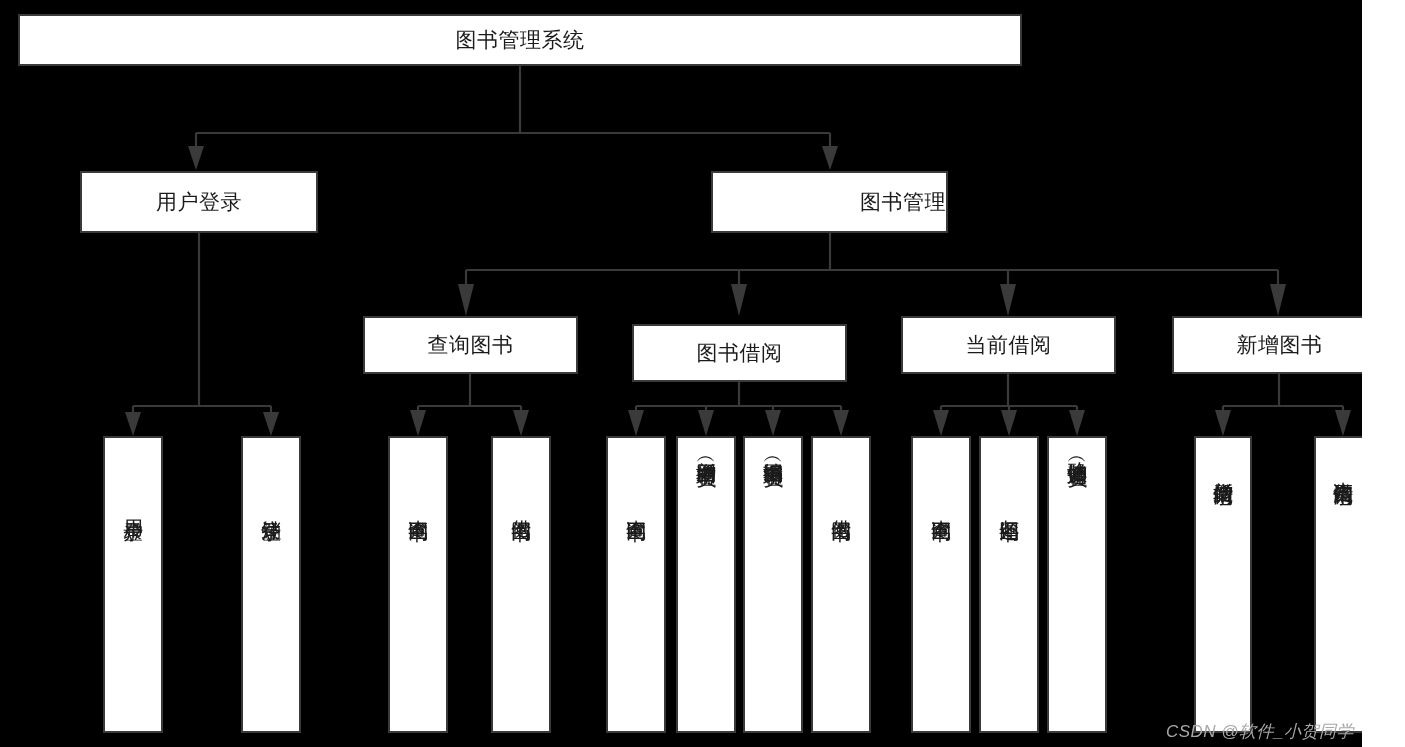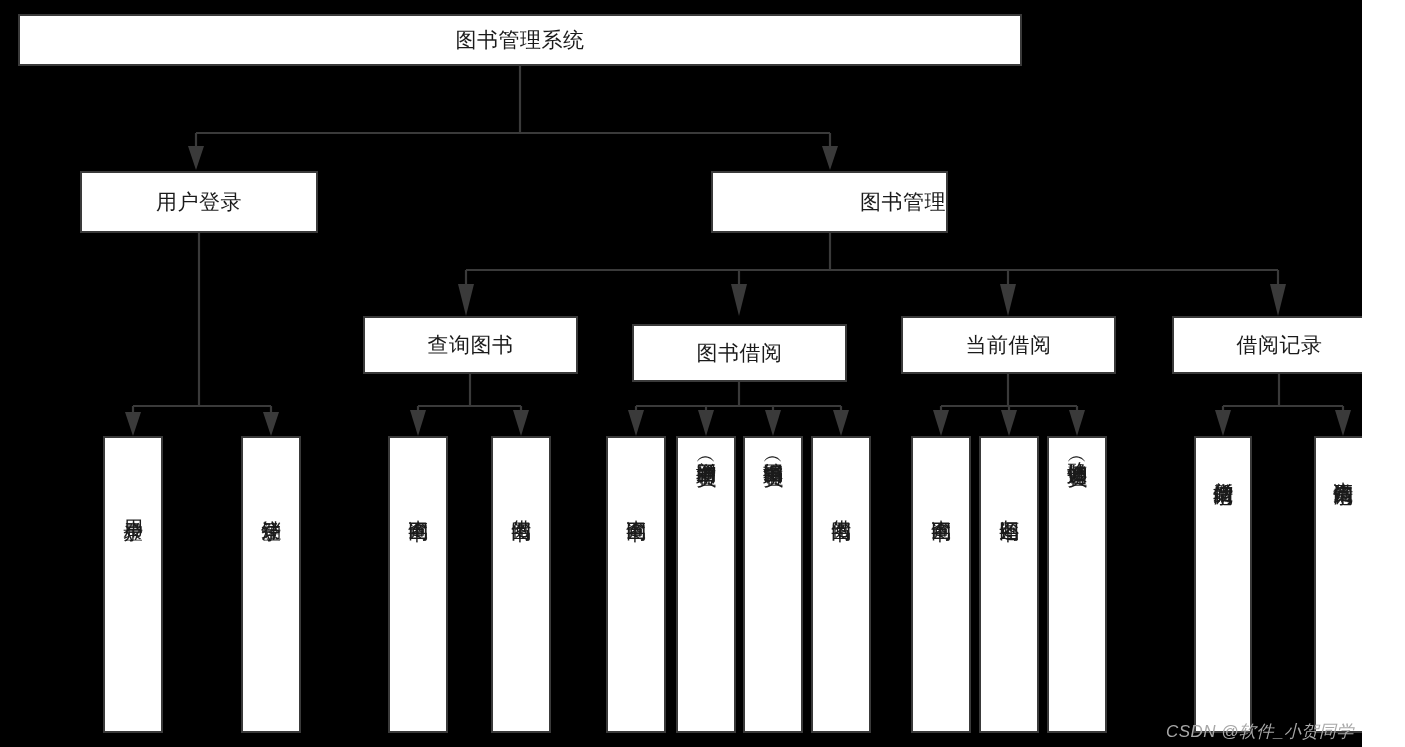--- a/index.html
+++ b/index.html
@@ -162,21 +162,21 @@
   <div class="node h" style="left:363px; top:316px; width:215px; height:58px;">
     <span>查询图书</span>
   </div>
   <div class="node h" style="left:632px; top:324px; width:215px; height:58px;">
     <span>图书借阅</span>
   </div>
   <div class="node h" style="left:901px; top:316px; width:215px; height:58px;">
     <span>当前借阅</span>
   </div>
   <div class="node h" style="left:1172px; top:316px; width:215px; height:58px;">
-    <span>借阅记录</span>
+    <span>新增图书</span>
   </div>
 
   <div class="node v" style="left:103px; top:436px; width:60px; height:297px;">
     <span class="vtext mid">用户登录</span>
   </div>
   <div class="node v" style="left:241px; top:436px; width:60px; height:297px;">
     <span class="vtext mid">注销登录</span>
   </div>
 
   <div class="node v" style="left:388px; top:436px; width:60px; height:297px;">

